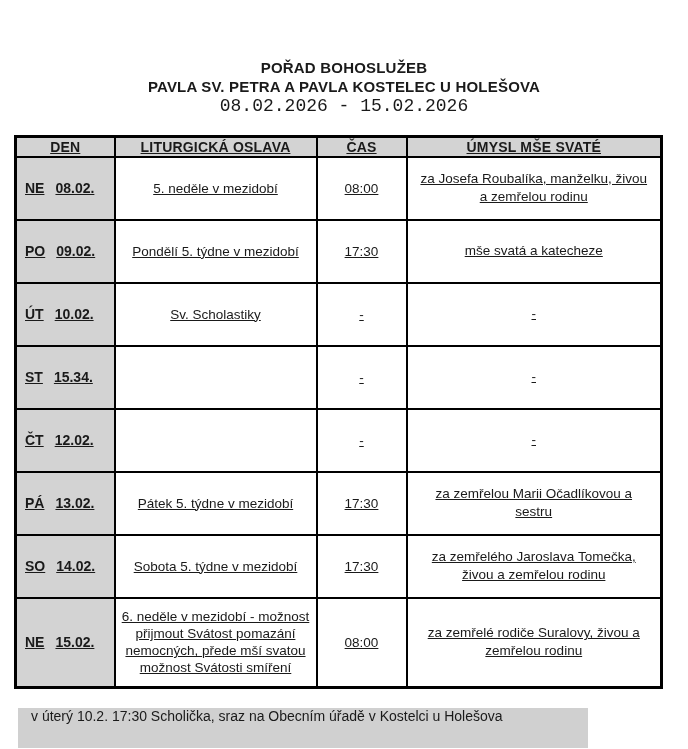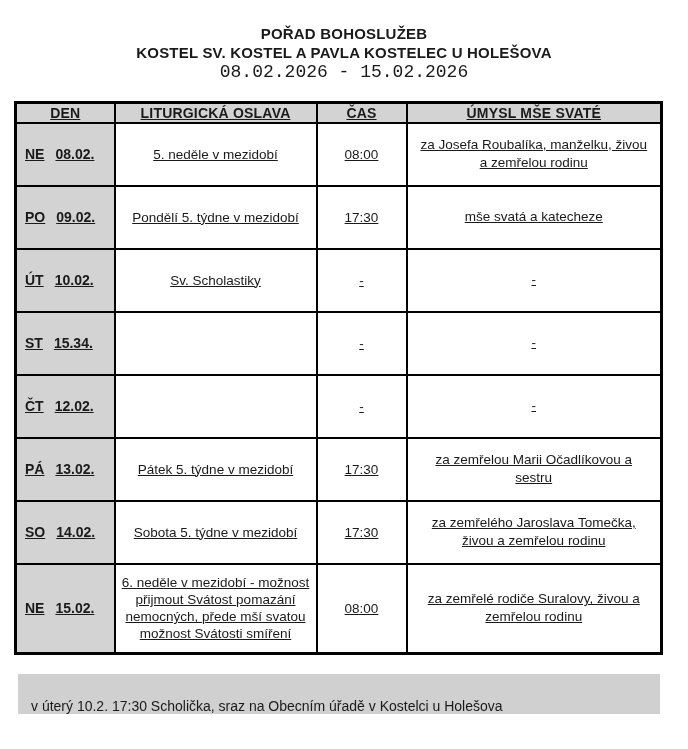--- a/index.html
+++ b/index.html
@@ -10,21 +10,21 @@
   }
   * { box-sizing: border-box; margin: 0; padding: 0; }
   html, body {
     width: 688px;
     background: #ffffff;
     font-family: "Liberation Sans", "DejaVu Sans", sans-serif;
     color: var(--text-color);
   }
   body { height: 749px; overflow: hidden; }
 
-  .doc-header { text-align: center; padding-top: 24px; }
+  .doc-header { text-align: center; padding-top: 24px; margin-top: 34px; }
   .doc-title {
     font-size: 15px; font-weight: bold; line-height: 19px; letter-spacing: 0.2px;
   }
   .doc-subtitle {
     font-size: 15px; font-weight: bold; line-height: 19px; letter-spacing: 0.2px;
   }
   .doc-daterange { font-size: 18px; line-height: 20px; font-weight: normal; font-family: Liberation Mono, monospace; }
 
   table.schedule {
     border-collapse: collapse;
@@ -60,35 +60,35 @@
     margin-top: 28px;
   }
   td.day-cell .day-date { margin-left: 11px; }
 
   td.celebration-cell { padding: 2px 0; line-height: 17px; }
   td.time-cell { padding: 2px 4px; }
   td.intention-cell { padding: 8px 8px; line-height: 18px; text-align: center; }
 
   .footer-note {
     margin: 19px 0 1px 18px;
-    width: 642px;
+    width: 570px;
     height: 40px;
     background: var(--footer-bg);
     display: flex;
-    align-items: flex-end;
+    align-items: flex-start;
     padding-left: 13px;
     font-size: 14px;
   }
 </style>
 </head>
 <body>
 
 <div class="doc-header">
   <div class="doc-title">POŘAD BOHOSLUŽEB</div>
-  <div class="doc-subtitle">KOSTEL SV. KOSTEL A PAVLA KOSTELEC U HOLEŠOVA</div>
+  <div class="doc-subtitle">PAVLA SV. PETRA A PAVLA KOSTELEC U HOLEŠOVA</div>
   <div class="doc-daterange">08.02.2026 - 15.02.2026</div>
 </div>
 
 <table class="schedule">
   <colgroup>
     <col style="width:99px">
     <col style="width:202px">
     <col style="width:90px">
     <col style="width:255px">
   </colgroup>

